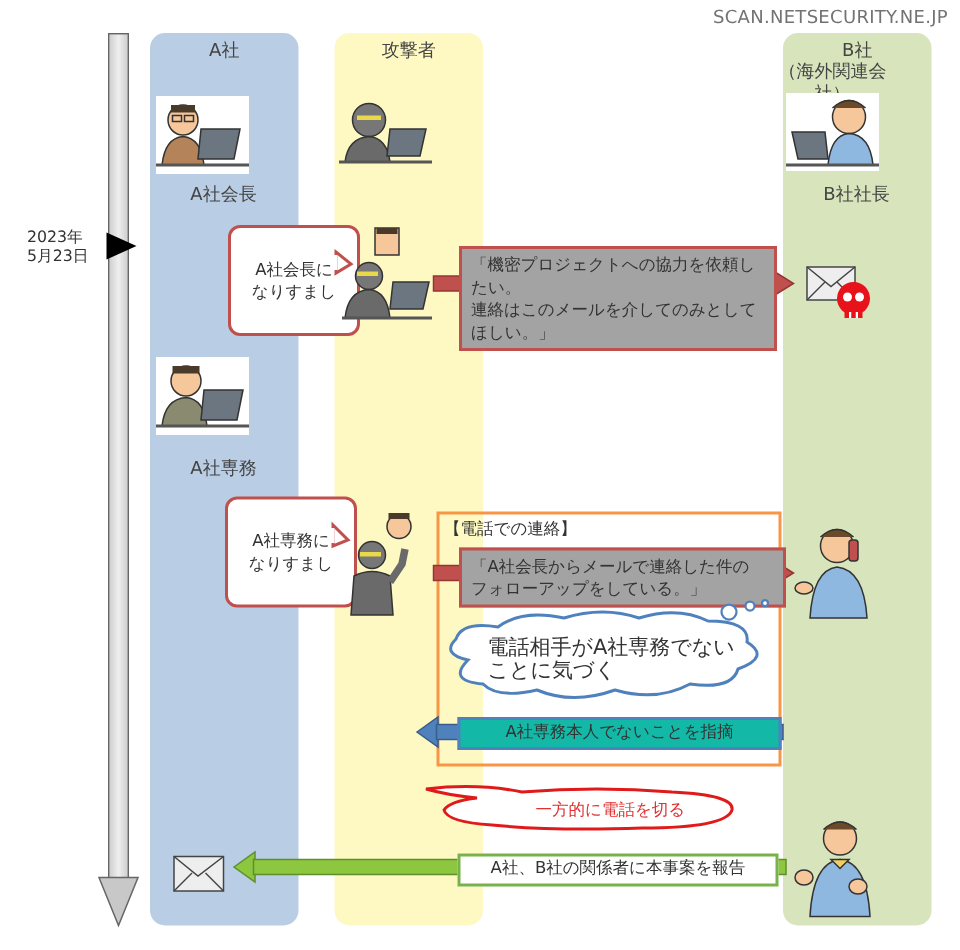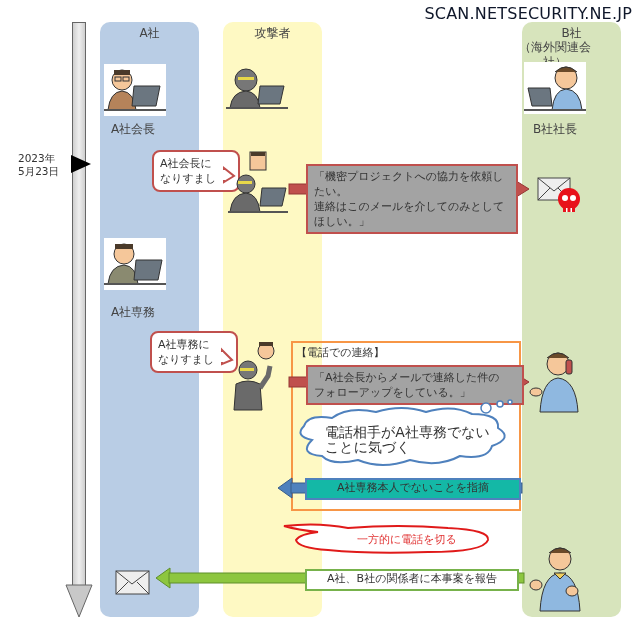--- a/index.html
+++ b/index.html
@@ -3,28 +3,28 @@
 <meta charset="utf-8">
 <style>
   html, body { margin:0; padding:0; background:#fff; }
   body { width:640px; height:633px; position:relative; overflow:hidden;
          font-family:"DejaVu Sans", sans-serif; color:#333; }
   .lane { position:absolute; border-radius:10px;padding-left:33px; }
   .lane-a { left:100px; top:22px; width:66px; height:595px; background:#b9cde5; }
   .lane-x { left:223px; top:22px; width:66px; height:595px; background:#fef9c3; }
   .lane-b { left:522px; top:22px; width:66px; height:595px; background:#d7e4bc; }
   .lane-title { position:absolute; left:0; width:100%; text-align:center; font-size:12px; color:#444; line-height:15px; }
-  .role-label { position:absolute; width:66px; text-align:center; font-size:12px; color:#444; }
-  .watermark { position:absolute; right:8px; top:4px; font-size:16px; color:#0f172a; letter-spacing:0.2px;
+  .role-label { position:absolute; width:66px; text-align:center; font-size:12px; color:#444;padding-left:16px; }
+  .watermark { position:absolute; right:8px; top:4px; font-size:12px; color:#737373; letter-spacing:0.2px;
                text-shadow:0 0 2px #fff; font-family:"DejaVu Sans", sans-serif; }
   .timeline { position:absolute; left:72px; top:22px; width:12px; height:565px;
               background:linear-gradient(90deg,#cfcfcf,#efefef 50%,#cfcfcf); border:1px solid #666; border-bottom:none; }
   .date { position:absolute; left:18px; top:152px; font-size:10.5px; line-height:13px; color:#333; }
   .speech { position:absolute; background:#fff; border:2px solid #c0504d; border-radius:8px; font-size:11px;
-            text-align:left; line-height:15px; padding:4px 6px; color:#333; }
+            text-align:center; line-height:15px; padding:20px 6px; color:#333; }
   .msgbox { position:absolute; background:#a3a3a3; border:2px solid #c0504d; font-size:11px; line-height:15px;
             padding:3px 6px; color:#333; }
   .bluebox { position:absolute; background:#14b8a6; border:2px solid #4f81bd; font-size:11px; line-height:15px;
              text-align:center; color:#333; }
   .greenbox { position:absolute; background:#fff; border:2px solid #77b24b; font-size:11px; line-height:15px;
               text-align:center; color:#333; }
   .phonebox { position:absolute; left:291px; top:341px; width:226px; height:166px; border:2px solid #f79646; background:transparent; }
   .phone-title { position:absolute; left:296px; top:345px; font-size:11px; color:#333; }
   .thought-text { position:absolute; left:325px; top:425px; font-size:14px; line-height:15px; color:#333; }
   .hangup-text { position:absolute; left:357px; top:532px; font-size:11px; color:#e03030; }

